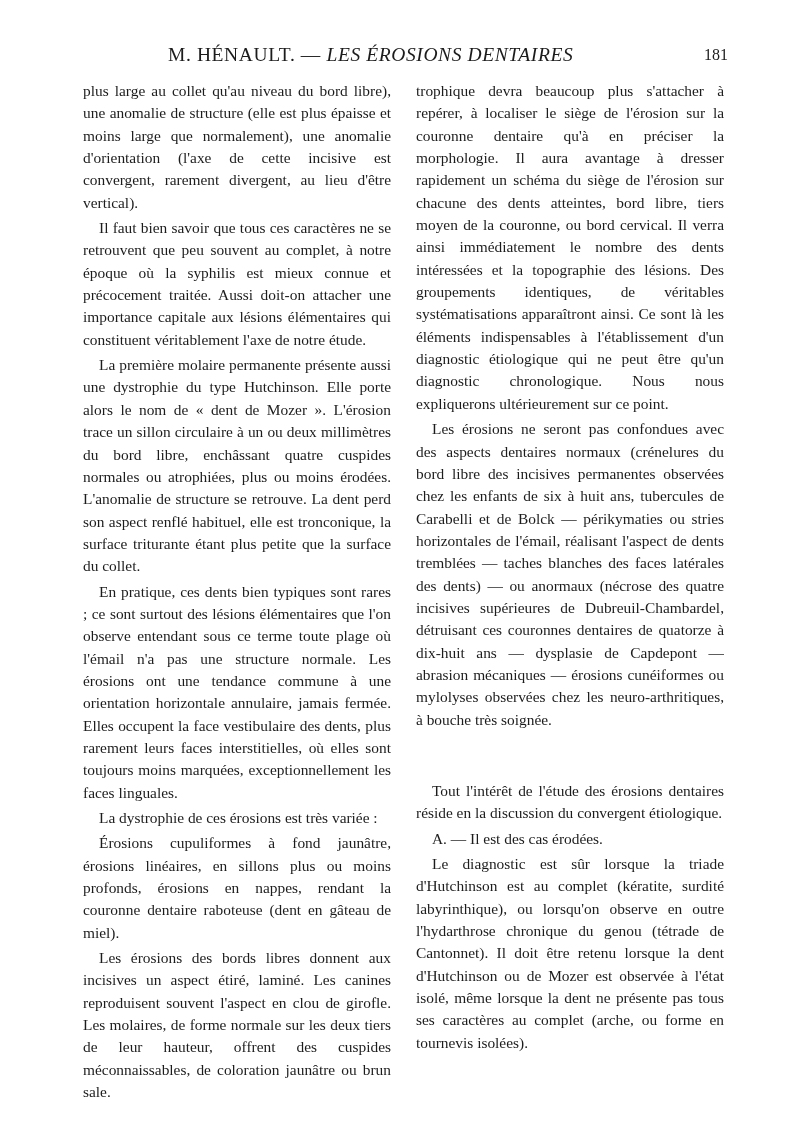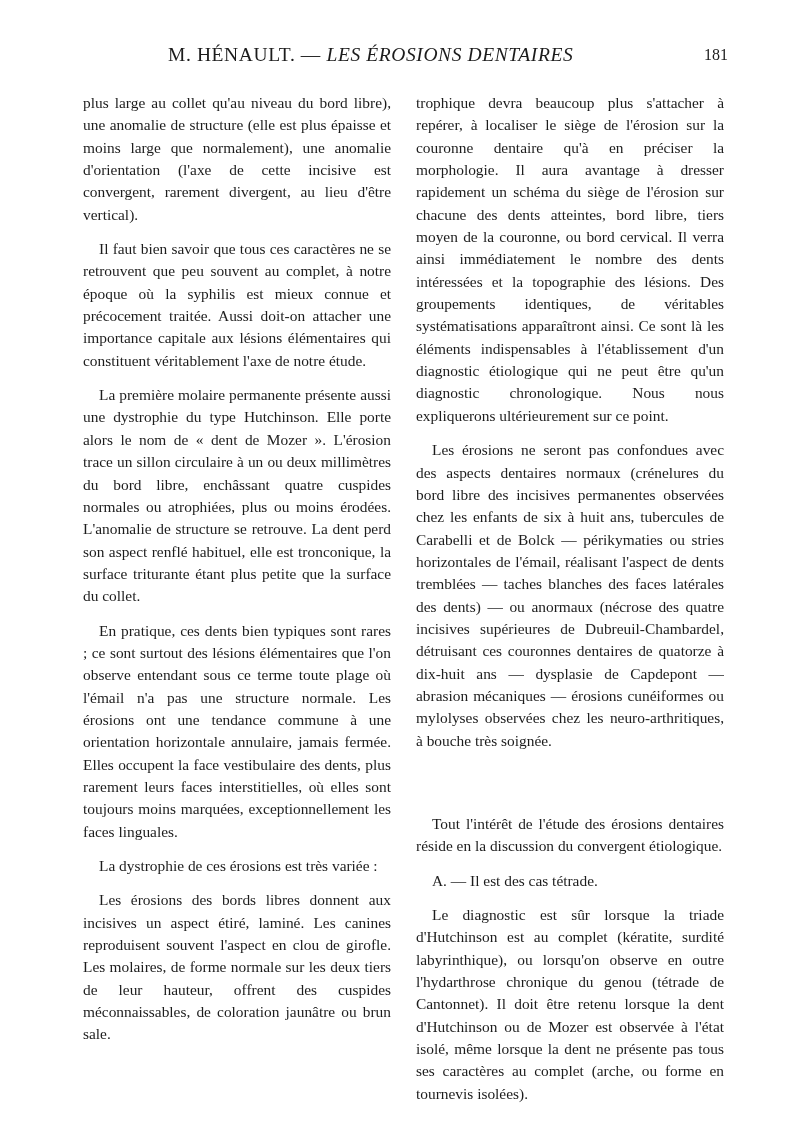--- a/index.html
+++ b/index.html
@@ -10,45 +10,46 @@
                      font-family: "Liberation Serif", "DejaVu Serif", serif; text-align: right; }
   .header .running .author { font-weight: normal; }
   .header .running .title { font-style: italic; }
   .header .pageno { position: absolute; right: 0; top: 2px; font-size: 16px;
                     font-family: "Liberation Serif", serif; }
   .col { position: absolute; top: 80px; width: 308px;
          font-family: "Liberation Serif", "DejaVu Serif", serif;
          font-size: 15.4px; line-height: 22.35px; text-align: justify; hyphens: none; }
   .col.left { left: 83px; }
   .col.right { left: 416px; }
-  .col p { margin: 12px 0 3px 0; text-indent: 16px; }
+  .col p { margin: 0 0 3px 0; text-indent: 16px; }
   .col p.cont { text-indent: 0; }
   .gap { height: 46px; }
   .it { font-style: italic; }
 </style>
 </head>
 <body>
 
 <div class="header">
   <div class="running">
     <span class="author">M. HÉNAULT.</span><span> — </span><span class="title">LES ÉROSIONS DENTAIRES</span>
   </div>
   <div class="pageno">181</div>
 </div>
 
 <div class="col left">
   <p class="cont">plus large au collet qu'au niveau du bord libre), une anomalie de structure (elle est plus épaisse et moins large que normalement), une anomalie d'orientation (l'axe de cette incisive est convergent, rarement divergent, au lieu d'être vertical).</p>
   <p>Il faut bien savoir que tous ces caractères ne se retrouvent que peu souvent au complet, à notre époque où la syphilis est mieux connue et précocement traitée. Aussi doit-on attacher une importance capitale aux lésions élémentaires qui constituent véritablement l'axe de notre étude.</p>
   <p>La première molaire permanente présente aussi une dystrophie du type Hutchinson. Elle porte alors le nom de « dent de Mozer ». L'érosion trace un sillon circulaire à un ou deux millimètres du bord libre, enchâssant quatre cuspides normales ou atrophiées, plus ou moins érodées. L'anomalie de structure se retrouve. La dent perd son aspect renflé habituel, elle est tronconique, la surface triturante étant plus petite que la surface du collet.</p>
   <p>En pratique, ces dents bien typiques sont rares ; ce sont surtout des lésions élémentaires que l'on observe entendant sous ce terme toute plage où l'émail n'a pas une structure normale. Les érosions ont une tendance commune à une orientation horizontale annulaire, jamais fermée. Elles occupent la face vestibulaire des dents, plus rarement leurs faces interstitielles, où elles sont toujours moins marquées, exceptionnellement les faces linguales.</p>
   <p>La dystrophie de ces érosions est très variée :</p>
+  <p>Érosions cupuliformes à fond jaunâtre, érosions linéaires, en sillons plus ou moins profonds, érosions en nappes, rendant la couronne dentaire raboteuse (dent en gâteau de miel).</p>
   <p>Les érosions des bords libres donnent aux incisives un aspect étiré, laminé. Les canines reproduisent souvent l'aspect en clou de girofle. Les molaires, de forme normale sur les deux tiers de leur hauteur, offrent des cuspides méconnaissables, de coloration jaunâtre ou brun sale.</p>
 
 </div>
 
 <div class="col right">
   <p class="cont">trophique devra beaucoup plus s'attacher à repérer, à localiser le siège de l'érosion sur la couronne dentaire qu'à en préciser la morphologie. Il aura avantage à dresser rapidement un schéma du siège de l'érosion sur chacune des dents atteintes, bord libre, tiers moyen de la couronne, ou bord cervical. Il verra ainsi immédiatement le nombre des dents intéressées et la topographie des lésions. Des groupements identiques, de véritables systématisations apparaîtront ainsi. Ce sont là les éléments indispensables à l'établissement d'un diagnostic étiologique qui ne peut être qu'un diagnostic chronologique. Nous nous expliquerons ultérieurement sur ce point.</p>
   <p>Les érosions ne seront pas confondues avec des aspects dentaires normaux (crénelures du bord libre des incisives permanentes observées chez les enfants de six à huit ans, tubercules de Carabelli et de Bolck — périkymaties ou stries horizontales de l'émail, réalisant l'aspect de dents tremblées — taches blanches des faces latérales des dents) — ou anormaux (nécrose des quatre incisives supérieures de Dubreuil-Chambardel, détruisant ces couronnes dentaires de quatorze à dix-huit ans — dysplasie de Capdepont — abrasion mécaniques — érosions cunéiformes ou mylolyses observées chez les neuro-arthritiques, à bouche très soignée.</p>
   <div class="gap"></div>
   <p>Tout l'intérêt de l'étude des érosions dentaires réside en la discussion du convergent étiologique.</p>
-  <p>A. — Il est des cas tétrade.</p>
+  <p>A. — Il est des cas érodées.</p>
   <p>Le diagnostic est sûr lorsque la triade d'Hutchinson est au complet (kératite, surdité labyrinthique), ou lorsqu'on observe en outre l'hydarthrose chronique du genou (tétrade de Cantonnet). Il doit être retenu lorsque la dent d'Hutchinson ou de Mozer est observée à l'état isolé, même lorsque la dent ne présente pas tous ses caractères au complet (arche, ou forme en tournevis isolées).</p>
 </div>
 
 </body></html>

